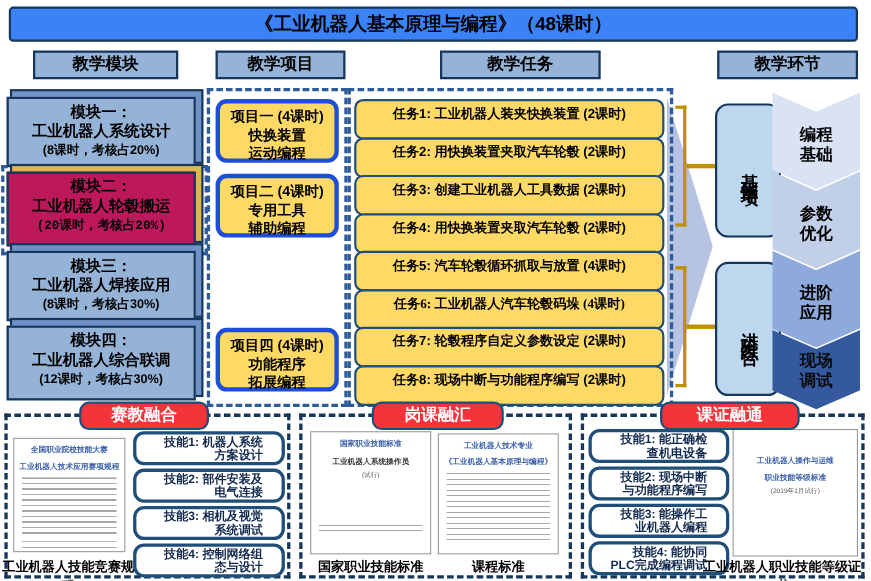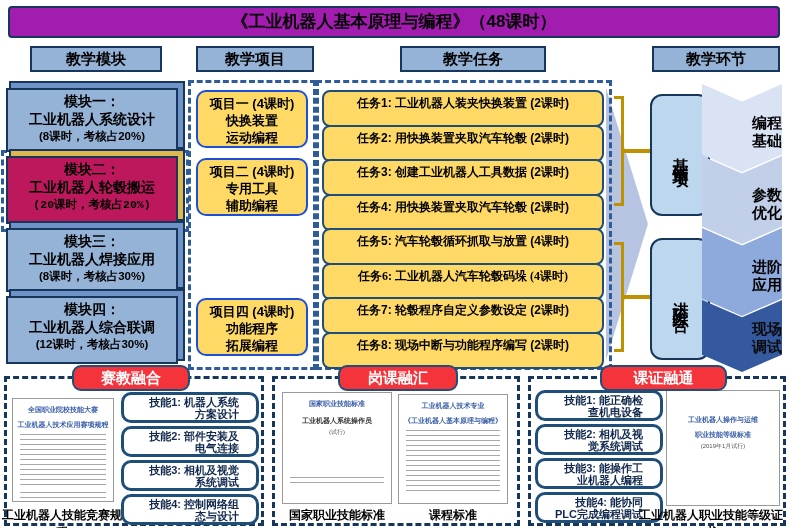--- a/index.html
+++ b/index.html
@@ -2,21 +2,21 @@
 <html><head>
 <meta charset="utf-8">
 <style>
   * { margin:0; padding:0; box-sizing:border-box; }
   body { background:#fff; }
   .page { position:relative; width:792px; height:528px; background:#fff; overflow:hidden;
           font-family:"Liberation Sans", sans-serif; color:#000; }
 
   
   .titlebar { position:absolute; left:8px; top:6px; width:772px; height:32px;
-    background:#a21caf; border:2px solid #16365C; border-radius:4px;
+    background:#3b82f6; border:2px solid #16365C; border-radius:4px;
     font-weight:bold; font-size:17px; line-height:28px; text-align:center; z-index:3; }
   .colhead { position:absolute; height:26px; background:#95B3D7; border:2px solid #16365C;
     font-weight:bold; font-size:15px; line-height:22px; text-align:center; z-index:3; }
   .ch1 { left:30px;  top:46px; width:132px; }
   .ch2 { left:196px; top:46px; width:118px; }
   .ch3 { left:400px; top:46px; width:146px;text-align:center; }
   .ch4 { left:652px; top:46px; width:128px; }
 
   
   .dashrect { position:absolute; border:3px dashed #2E5C9A; z-index:2; background:transparent; }
@@ -32,21 +32,21 @@
   .mod .m-name  { font-weight:bold; font-size:14px; padding-top:3px; }
   .mod .m-title { font-weight:bold; font-size:14px; }
   .mod .m-note  { font-size:11.5px; font-weight:bold; }
   .m1 { top:88px;  height:64px; }
   .m2 { top:156px; height:68px; }
   .m3 { top:228px; height:64px; }
   .m4 { top:296px; height:68px; }
 
   
   .proj { position:absolute; left:196px; width:112px; height:58px; background:#FFD966;
-    border:2px solid #1d4ed8; border-radius:10px; text-align:center; z-index:3;
+    border:4px solid #1d4ed8; border-radius:10px; text-align:center; z-index:3;
     font-weight:bold; font-size:13px; line-height:17px; padding-top:3px; }
   .p1 { top:90px; } .p2 { top:158px; } .p3 { top:228px; } .p4 { top:298px; }
 
   
   .task { position:absolute; left:322px; width:282px; height:37px; background:#FFD966;
     border:2px solid #1F4E79; border-radius:8px; text-align:center; z-index:3;
     font-weight:bold; font-size:12px; line-height:23px; }
   .t1{top:90px;} .t2{top:125px;} .t3{top:159px;} .t4{top:194px;}
   .t5{top:228px;} .t6{top:263px;font-family:Liberation Serif, serif;} .t7{top:297px;} .t8{top:332px;}
 
@@ -61,21 +61,21 @@
 
   
   .grp { position:absolute; left:650px; width:60px; height:122px; background:#BDD7EE;
     border:2px solid #16365C; border-radius:12px; z-index:3;
     display:flex; align-items:center; justify-content:center;
     writing-mode:vertical-rl; text-orientation:upright;
     font-weight:bold; font-size:16px; letter-spacing:5px; }
   .g1 { top:94px; } .g2 { top:238px; }
 
   
-  .stage { position:absolute; left:702px; width:80px; text-align:right; z-index:3;
+  .stage { position:absolute; left:702px; width:80px; text-align:center; z-index:3;
     font-weight:bold; font-size:15px; line-height:18px; white-space:pre-line; }
   .s1 { top:84px;  height:88px; background:#DAE3F3; clip-path:polygon(0 0,50% 20%,100% 0,100% 80%,50% 100%,0 80%); padding-top:30px; }
   .s2 { top:156px; height:88px; background:#C2CFE8; clip-path:polygon(0 0,50% 20%,100% 0,100% 80%,50% 100%,0 80%); padding-top:30px; }
   .s3 { top:228px; height:88px; background:#8EA9DB; clip-path:polygon(0 0,50% 20%,100% 0,100% 80%,50% 100%,0 80%); padding-top:30px; }
   .s4 { top:300px; height:72px; background:#35599E; clip-path:polygon(0 0,50% 24%,100% 0,100% 76%,50% 100%,0 76%); padding-top:20px; color:#0A0A0A; }
 
   
   .sect { position:absolute; border:3px dashed #16365C; z-index:2; }
   .sec1 { left:4px;   top:376px; width:260px; height:150px; }
   .sec2 { left:272px; top:376px; width:248px; height:150px; }
@@ -226,21 +226,21 @@
   <div class="cap c2a">国家职业技能标准</div>
 
   <div class="doc d2b">
     <div class="doc-h">工业机器人技术专业</div>
     <div class="doc-h">《工业机器人基本原理与编程》</div>
     <div class="doc-lines lines-mid"></div>
   </div>
   <div class="cap c2b">课程标准</div>
 
   <div class="skill k3a">技能1: 能正确检查机电设备</div>
-  <div class="skill k3b">技能2: 相机及视觉系统调试</div>
+  <div class="skill k3b">技能2: 现场中断与功能程序编写</div>
   <div class="skill k3c">技能3: 能操作工业机器人编程</div>
   <div class="skill k3d">技能4: 能协同PLC完成编程调试</div>
 
   <div class="doc d3">
     <div class="doc-h" style="margin-top:24px;">工业机器人操作与运维</div>
     <div class="doc-h">职业技能等级标准</div>
     <div class="doc-s">(2019年1月试行)</div>
   </div>
   <div class="cap c3">工业机器人职业技能等级证书</div>
 

